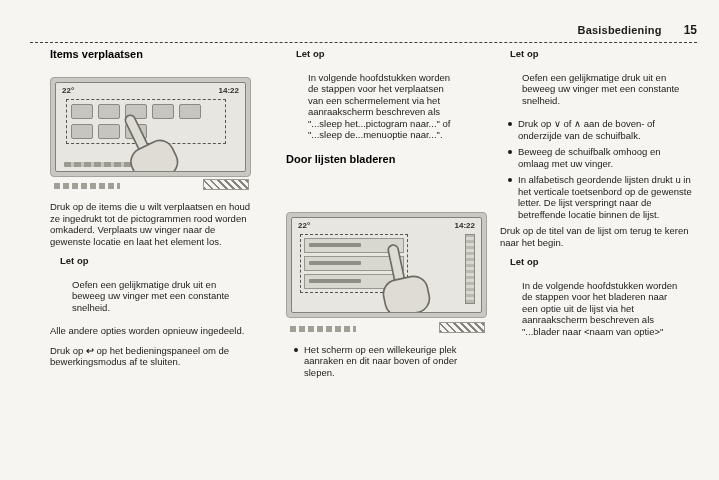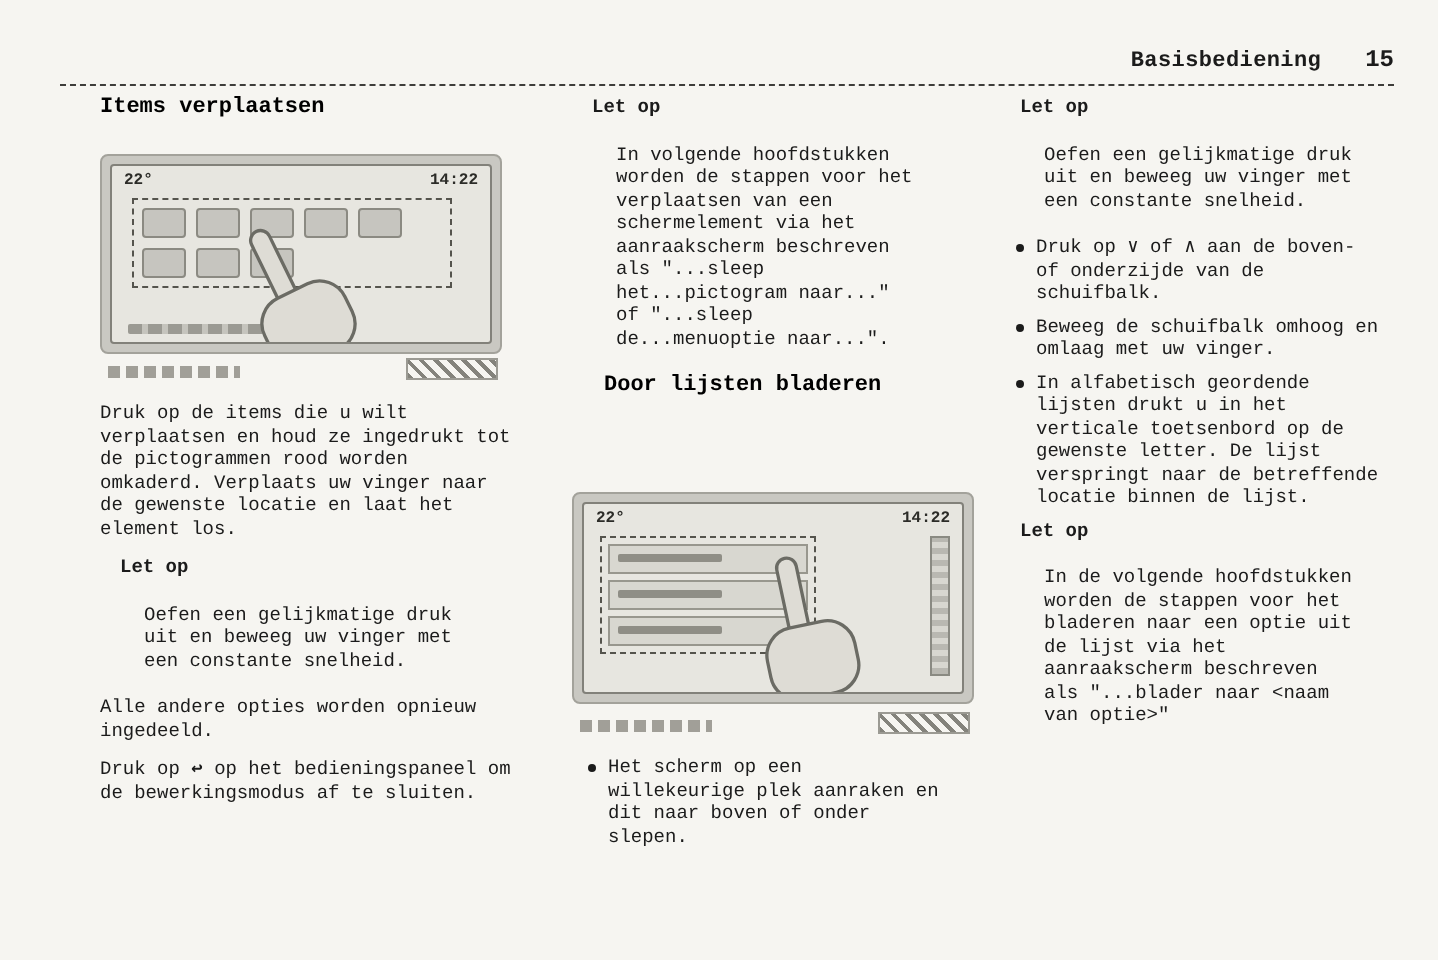--- a/index.html
+++ b/index.html
@@ -1,20 +1,20 @@
 <!DOCTYPE html>
 <html><head>
 <meta charset="utf-8">
 <style>
   html,body{margin:0;padding:0;}
   .page{
     position:relative;
     width:719px;height:480px;
     background:#f6f5f1;
-    font-family:Liberation Mono, monospace;
+    font-family:Liberation Sans, sans-serif;
     color:#1b1b1b;
     overflow:hidden;
   }
   
   .header{
     position:absolute;top:20px;left:30px;right:22px;
     border-bottom:1.5px dashed #3d3d3a;
     padding-bottom:4px;
     text-align:right;
     font-weight:bold;
@@ -25,21 +25,21 @@
   .cols{
     position:absolute;left:50px;top:48px;
     display:flex;gap:28px;
     font-size:9.5px;line-height:11.5px;
   }
   .col{display:block;}
   .col1{width:208px;}
   .col2{width:186px;}
   .col3{width:192px;}
   h2{font-size:11px;line-height:13px;margin:0 0 16px;color:#000;}
-  h2.h-col2{margin:6px 16px 0;}
+  h2.h-col2{margin:6px 0 0;}
   p{margin:0 0 8px;}
   .note{margin:0 0 8px 10px;}
   .note-title{font-weight:bold;margin:0 0 2px;}
   .note p{margin:12px;}
   .bullet{display:flex;gap:6px;margin:0 0 5px 8px;}
   .bullet .dot{flex:none;width:4px;height:4px;border-radius:50%;background:#1b1b1b;margin-top:4px;}
   .sym{font-weight:bold;}
   
   .figure{position:relative;width:205px;margin:0 0 10px;}
   .fig1{height:114px;}
@@ -236,20 +236,21 @@
       </div>
       <div class="bullet">
         <span class="dot"></span>
         <span>Beweeg de schuifbalk omhoog en omlaag met uw vinger.</span>
       </div>
       <div class="bullet">
         <span class="dot"></span>
         <span>In alfabetisch geordende lijsten drukt u in het verticale toetsenbord op de gewenste letter. De lijst verspringt naar de betreffende locatie binnen de lijst.</span>
       </div>
 
+      <p>Druk op de titel van de lijst om terug te keren naar het begin.</p>
 
       <div class="note">
         <div class="note-title">Let op</div>
         <p>In de volgende hoofdstukken worden de stappen voor het bladeren naar een optie uit de lijst via het aanraakscherm beschreven als "...blader naar &lt;naam van optie&gt;"</p>
       </div>
     </div>
 
   </div>
 </div>
 

